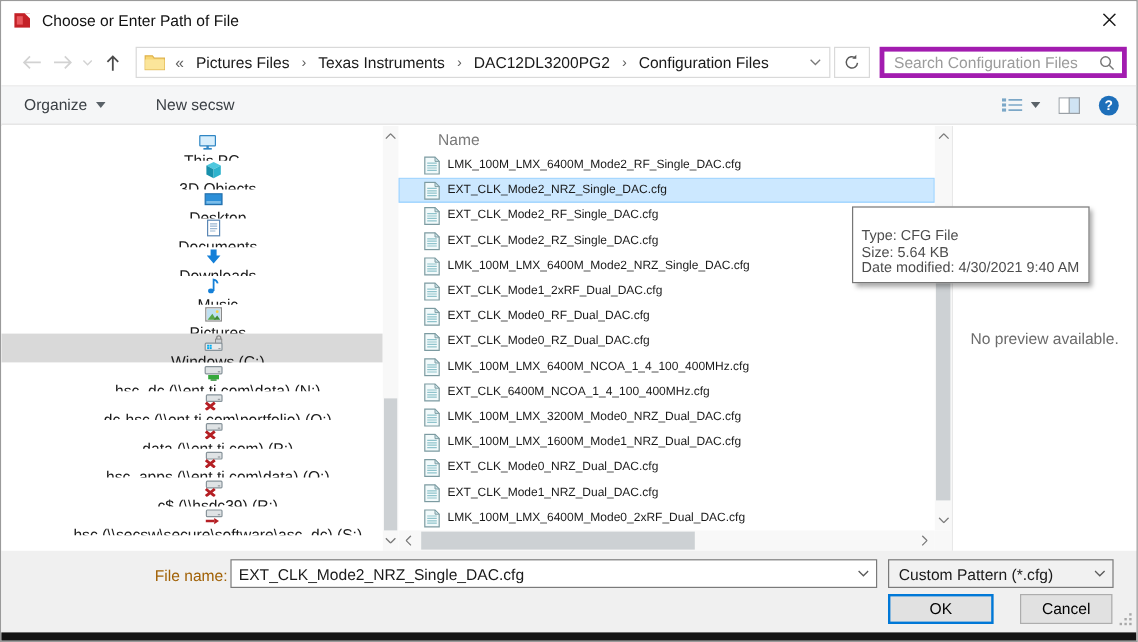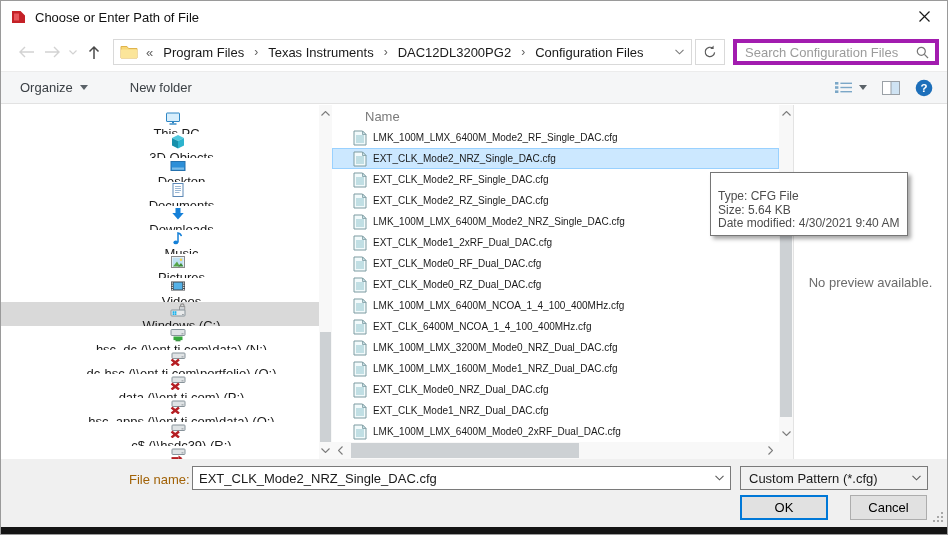--- a/index.html
+++ b/index.html
@@ -151,21 +151,21 @@
 
     <div class="addressbar">
       <span class="side-icon" style="width:18px;height:14px;margin-right:2px;">
         <svg width="18" height="14" viewBox="0 0 18 14">
             <path d="M1 1.5h6l1.5 2H17V13H1z" fill="#f8d775" stroke="#dfb34c"></path>
             <path d="M1 4.5h16V13H1z" fill="#fbe59a"></path>
           </svg>
       </span>
       <span class="crumb-prefix">«</span>
       <span class="crumbs">
-          <span class="crumb">Program Files</span>
+          <span class="crumb">Pictures Files</span>
           <span class="crumb-sep">›</span>
           <span class="crumb">Texas Instruments</span>
           <span class="crumb-sep">›</span>
           <span class="crumb">DAC12DL3200PG2</span>
           <span class="crumb-sep">›</span>
           <span class="crumb">Configuration Files</span>
         </span>
       <span class="addr-chevron">
         <svg width="9" height="6" viewBox="0 0 9 6">
             <polyline points="0.5,0.8 4.5,4.8 8.5,0.8" fill="none" stroke="#7b7b7b" stroke-width="1.1"></polyline>
@@ -190,21 +190,21 @@
   </div>
 
   <div class="toolbar">
     <div class="tool-btn organize">
       <span>Organize</span>
       <svg width="8" height="5" viewBox="0 0 8 5">
           <polygon points="0,0 8,0 4,5" fill="#5a6268"></polygon>
         </svg>
     </div>
     <div class="tool-btn newfolder">
-      <span>New folder</span>
+      <span>New secsw</span>
     </div>
     <div class="tool-right">
       <div class="tool-btn">
         <svg width="17" height="13" viewBox="0 0 17 13">
             <g fill="#7ba7c7">
               <rect x="0" y="1" width="3.4" height="2.6"></rect>
               <rect x="0" y="5.2" width="3.4" height="2.6"></rect>
               <rect x="0" y="9.4" width="3.4" height="2.6"></rect>
             </g>
             <g stroke="#7ba7c7" stroke-width="1.4">
@@ -304,39 +304,20 @@
               <rect x="1.5" y="2.5" width="13" height="11" fill="#fff" stroke="#8a8a8a"></rect>
               <rect x="2.5" y="3.5" width="11" height="9" fill="#bfe0f2"></rect>
               <polygon points="3,12.5 7,7.5 10,12.5" fill="#57a64a"></polygon>
               <polygon points="8,12.5 11,9 13.5,12.5" fill="#3e8a36"></polygon>
               <circle cx="11" cy="5.7" r="1.2" fill="#f7d046"></circle>
             </svg>
           </span>
     <span class="side-label">Pictures</span>
   </div>
 
-  <div class="side-item lvl1">
-    <span class="side-icon">
-            <svg width="16" height="16" viewBox="0 0 16 16">
-              <rect x="1" y="3.5" width="14" height="9" fill="#3f4347"></rect>
-              <rect x="3.6" y="4.5" width="8.8" height="7" fill="#55b2e8"></rect>
-              <g fill="#fff">
-                <rect x="1.7" y="4.4" width="1.1" height="1.3"></rect>
-                <rect x="1.7" y="6.6" width="1.1" height="1.3"></rect>
-                <rect x="1.7" y="8.8" width="1.1" height="1.3"></rect>
-                <rect x="1.7" y="11" width="1.1" height="1"></rect>
-                <rect x="13.2" y="4.4" width="1.1" height="1.3"></rect>
-                <rect x="13.2" y="6.6" width="1.1" height="1.3"></rect>
-                <rect x="13.2" y="8.8" width="1.1" height="1.3"></rect>
-                <rect x="13.2" y="11" width="1.1" height="1"></rect>
-              </g>
-            </svg>
-          </span>
-    <span class="side-label">Videos</span>
-  </div>
 
   <div class="side-item lvl1 hl">
     <span class="side-icon">
             <svg width="16" height="16" viewBox="0 0 16 16">
               <path d="M10.6 4.6v-1a1.7 1.7 0 0 1 3.4 0v1" fill="none" stroke="#8a8a8a" stroke-width="1.1"></path>
               <rect x="9.6" y="4.6" width="5.2" height="3.8" fill="#cfd3d7" stroke="#8a8a8a" stroke-width="0.8"></rect>
               <rect x="1" y="8" width="14" height="6" rx="0.8" fill="#e8eaeb" stroke="#87939a"></rect>
               <g fill="#00adef">
                 <rect x="2.6" y="9.3" width="1.7" height="1.6"></rect>
                 <rect x="4.7" y="9.3" width="1.7" height="1.6"></rect>

